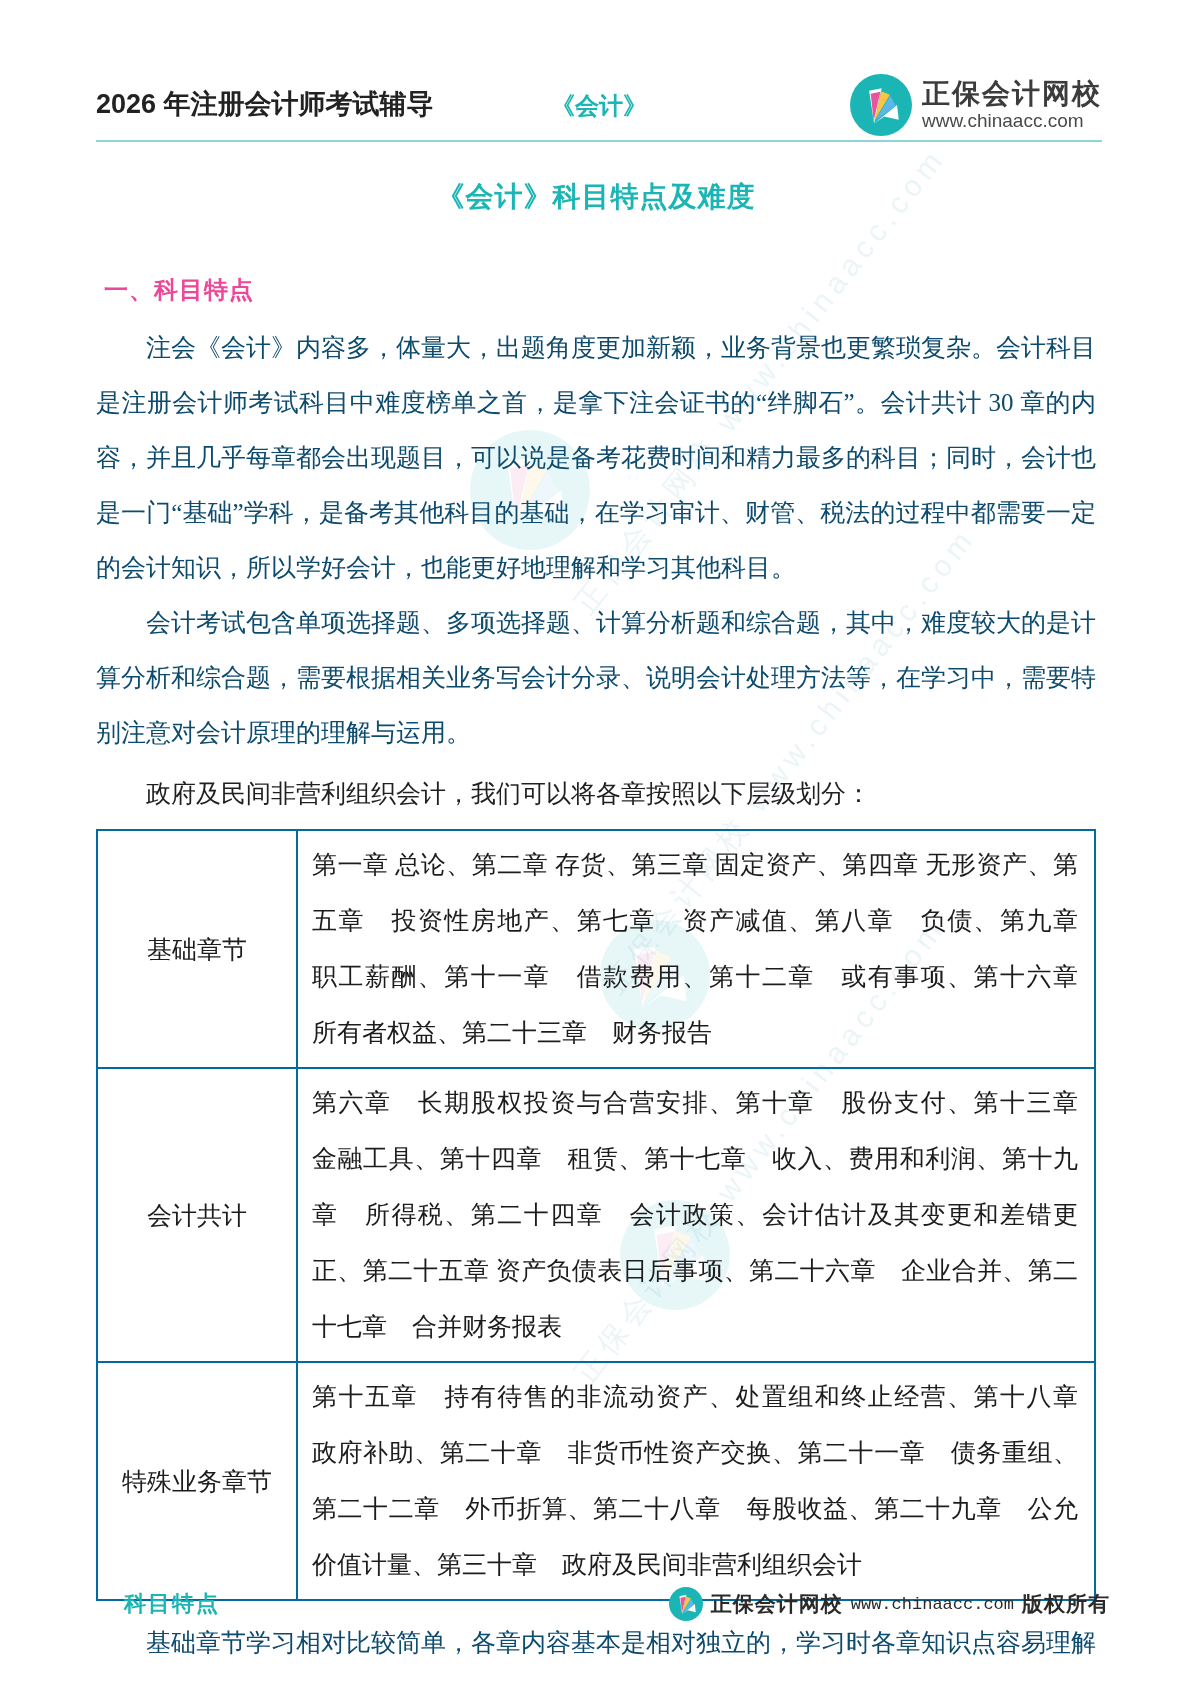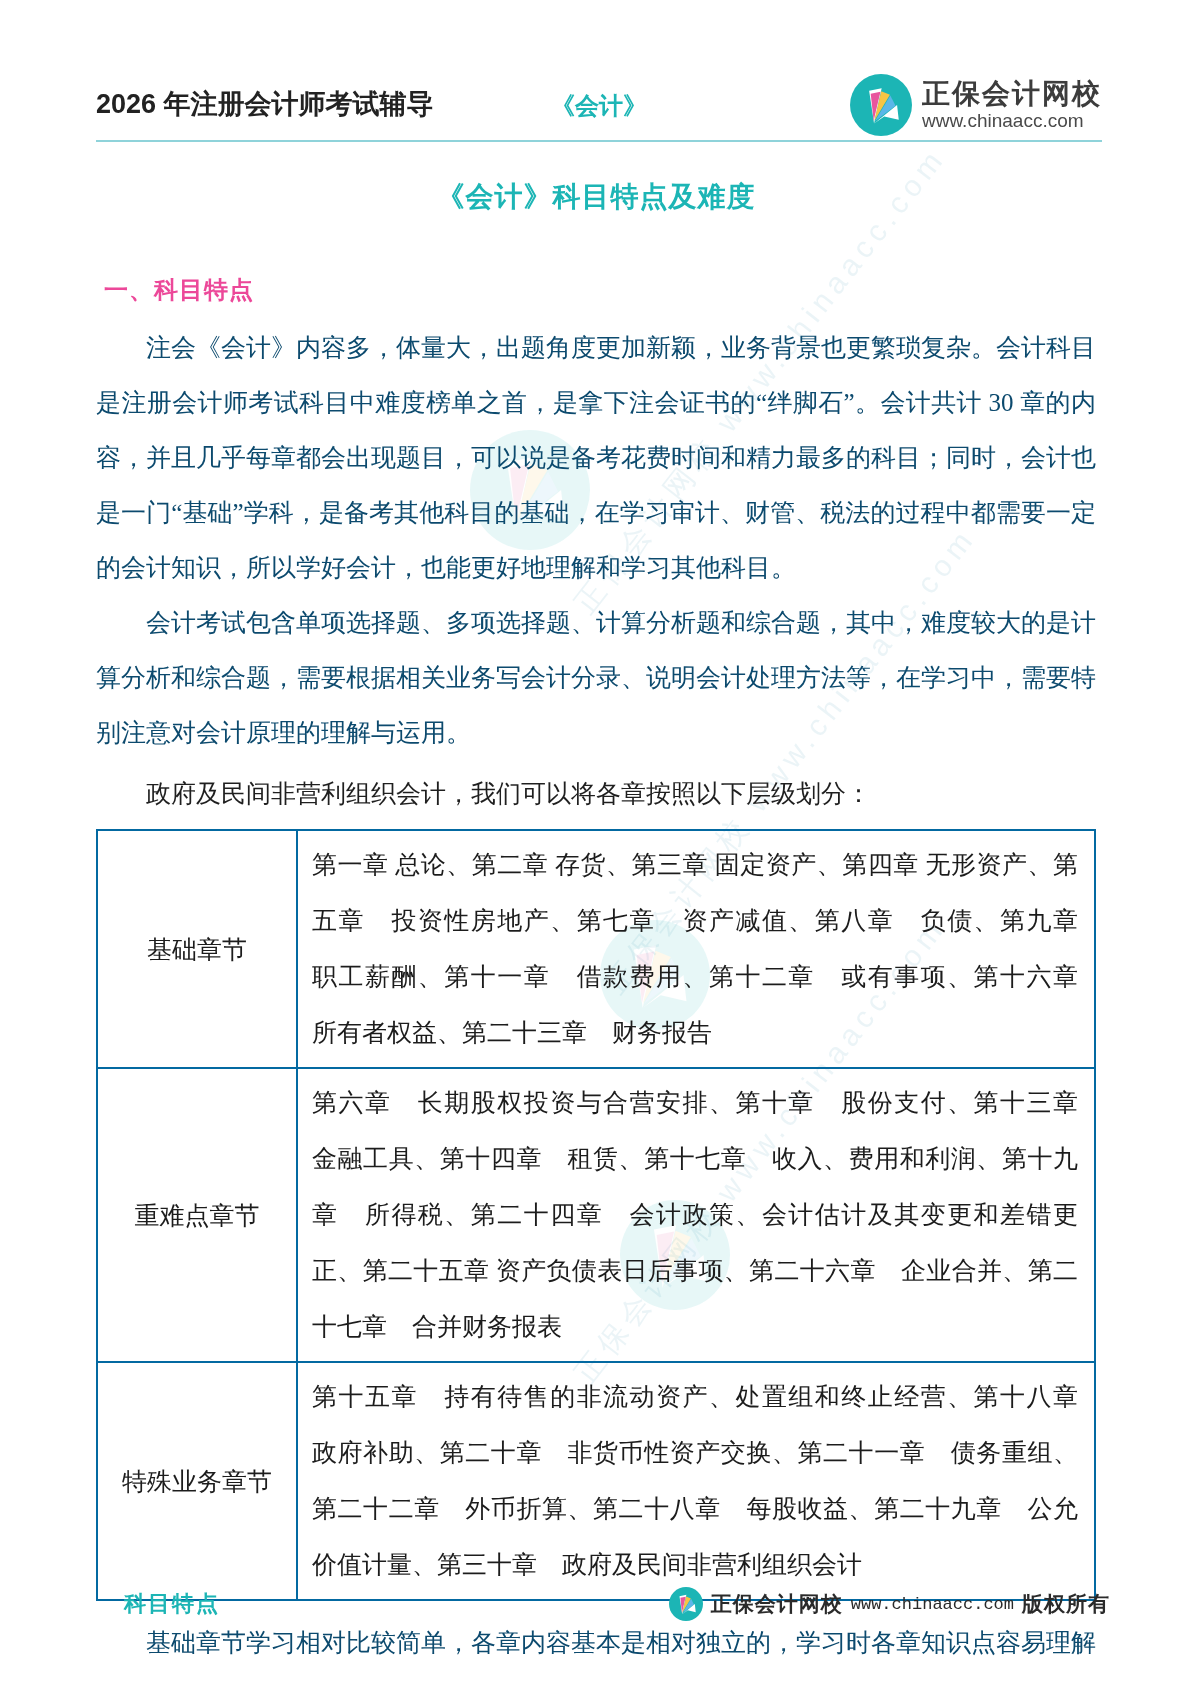--- a/index.html
+++ b/index.html
@@ -189,21 +189,21 @@
 
     <p class="table-intro">政府及民间非营利组织会计，我们可以将各章按照以下层级划分：</p>
 
     <table class="modules">
       <tbody>
         <tr>
           <td class="label-cell">基础章节</td>
           <td class="content-cell">第一章 总论、第二章 存货、第三章 固定资产、第四章 无形资产、第五章　投资性房地产、第七章　资产减值、第八章　负债、第九章　职工薪酬、第十一章　借款费用、第十二章　或有事项、第十六章　所有者权益、第二十三章　财务报告</td>
         </tr>
         <tr>
-          <td class="label-cell">重难点章节</td>
+          <td class="label-cell">会计共计</td>
           <td class="content-cell">第六章　长期股权投资与合营安排、第十章　股份支付、第十三章　金融工具、第十四章　租赁、第十七章　收入、费用和利润、第十九章　所得税、第二十四章　会计政策、会计估计及其变更和差错更正、第二十五章 资产负债表日后事项、第二十六章　企业合并、第二十七章　合并财务报表</td>
         </tr>
         <tr>
           <td class="label-cell">特殊业务章节</td>
           <td class="content-cell">第十五章　持有待售的非流动资产、处置组和终止经营、第十八章　政府补助、第二十章　非货币性资产交换、第二十一章　债务重组、第二十二章　外币折算、第二十八章　每股收益、第二十九章　公允价值计量、第三十章　政府及民间非营利组织会计</td>
         </tr>
       </tbody>
     </table>
 
     <p class="para after-table">基础章节学习相对比较简单，各章内容基本是相对独立的，学习时各章知识点容易理解和掌握。</p>

